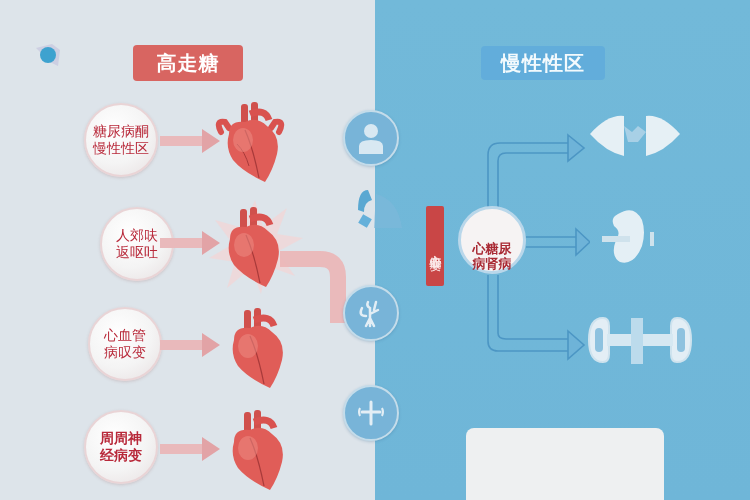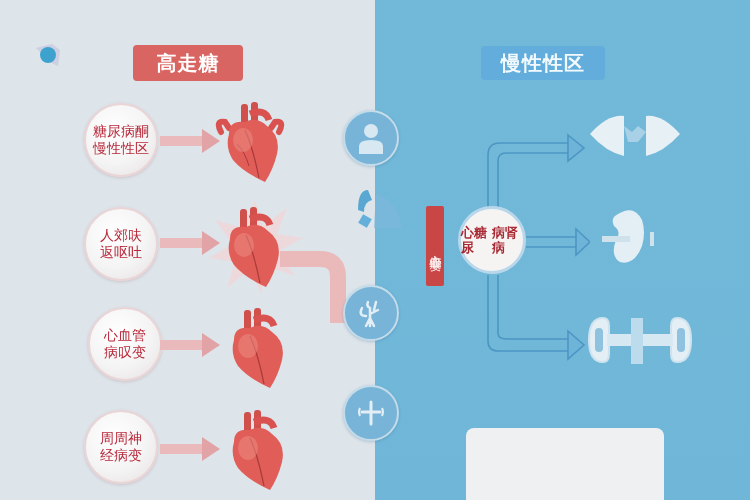--- a/index.html
+++ b/index.html
@@ -13,21 +13,21 @@
   .header-right { position: absolute; left: 481px; top: 46px; width: 124px; height: 34px; background: #62addb; border-radius: 4px; color: #f3fafd; font-size: 20px; font-weight: bold; display: flex; align-items: center; justify-content: center; letter-spacing: 1px; }
 
   .cause-circle { position: absolute; width: 74px; height: 74px; border-radius: 50%; background: radial-gradient(circle at 40% 35%, #ffffff 0%, #f4f4f4 55%, #e7dfe0 100%); border: 2px solid #e9d4d6; box-shadow: 0 1px 3px rgba(150,100,100,0.25); display: flex; align-items: center; justify-content: center; flex-direction: column; color: #b8293a; font-size: 14px; line-height: 17px; text-align: center; }
   .arrow-pink { position: absolute; width: 62px; height: 26px; }
   .heart { position: absolute; width: 70px; height: 84px; }
 
   .icon-circle { position: absolute; width: 56px; height: 56px; border-radius: 50%; background: #78b4d8; border: 2px solid #c4dcea; box-shadow: 0 1px 3px rgba(60,110,150,0.3); display: flex; align-items: center; justify-content: center; }
 
   .vert-label { position: absolute; left: 426px; top: 206px; width: 18px; height: 80px; background: #c94646; color: #fbeaea; font-size: 12px; line-height: 15px; text-align: center; border-radius: 2px; padding-top: 2px; writing-mode: vertical-rl; letter-spacing: 1px; display: flex; align-items: center; justify-content: center; }
 
-  .center-circle { position: absolute; left: 458px; top: 206px; width: 68px; height: 68px; border-radius: 50%; background: #f6f3f3; border: 3px solid #b9d7ea; display: flex; flex-direction: row; align-items: center; justify-content: flex-start; color: #a92a34; font-size: 13px; line-height: 15px; font-weight: bold; }
+  .center-circle { position: absolute; left: 458px; top: 206px; width: 68px; height: 68px; border-radius: 50%; background: #f6f3f3; border: 3px solid #b9d7ea; display: flex; flex-direction: column; align-items: center; justify-content: flex-end; color: #a92a34; font-size: 13px; line-height: 15px; font-weight: bold; }
 
   .organ { position: absolute; }
   .summary-box { position: absolute; left: 466px; top: 428px; width: 198px; height: 80px; background: #eef0f1; border-radius: 8px; color: #1c1c1c; font-size: 20px; font-weight: bold; text-align: center; line-height: 25px; padding-top: 14px; }
 </style>
 </head>
 <body>
 
 <div class="left-bg"></div>
 <div class="right-bg"></div>
 
@@ -52,21 +52,21 @@
   <path d="M64 32 Q70 20 60 22 L56 28" stroke="#d9524f" stroke-width="6" fill="none" stroke-linecap="round"></path>
   <rect x="26" y="4" width="7" height="22" rx="3" fill="#d0504c"></rect>
   <rect x="36" y="2" width="7" height="22" rx="3" fill="#d0504c"></rect>
   <path d="M35 14 Q50 8 54 20" stroke="#d9524f" stroke-width="7" fill="none"></path>
   <path d="M14 34 Q14 20 30 22 Q42 16 52 26 Q66 36 62 54 Q58 70 50 82 Q28 72 18 60 Q10 48 14 34 Z" fill="#e05d58"></path>
   <path d="M30 30 Q38 48 44 78" stroke="#a83a3a" stroke-width="1.2" fill="none"></path>
   <path d="M22 44 Q30 52 34 66" stroke="#a83a3a" stroke-width="1" fill="none"></path>
   <ellipse cx="28" cy="40" rx="10" ry="12" fill="#ec8a83" opacity="0.55"></ellipse>
 </svg>
 
-<div class="cause-circle" style="left:84px;top:207px;">
+<div class="cause-circle" style="left:100px;top:207px;">
   <span>人郊呋</span>
   <span>返呕吐</span>
 </div>
 <svg class="arrow-pink" style="left:160px;top:230px;" viewBox="0 0 62 26">
   <rect x="0" y="8" width="44" height="10" fill="#e9b9bb"></rect>
   <polygon points="42,1 60,13 42,25" fill="#e2a3a6"></polygon>
 </svg>
 <svg style="position:absolute;left:205px;top:198px;width:100px;height:100px;" viewBox="0 0 100 100">
   <polygon points="50,2 58,28 82,10 72,36 98,40 72,54 90,78 62,68 56,96 46,70 22,90 30,64 4,60 28,46 10,22 38,30" fill="#f0d7d8" opacity="0.85"></polygon>
 </svg>
@@ -92,21 +92,21 @@
 </svg>
 <svg class="heart" style="left:222px;top:306px;" viewBox="0 0 70 84">
   <rect x="22" y="4" width="7" height="22" rx="3" fill="#d0504c"></rect>
   <rect x="32" y="2" width="7" height="22" rx="3" fill="#d0504c"></rect>
   <path d="M32 14 Q48 8 52 20" stroke="#d9524f" stroke-width="7" fill="none"></path>
   <path d="M12 34 Q12 20 28 22 Q40 16 50 26 Q64 36 60 54 Q56 70 48 82 Q26 72 16 60 Q8 48 12 34 Z" fill="#e05d58"></path>
   <path d="M28 30 Q36 48 42 78" stroke="#a83a3a" stroke-width="1.2" fill="none"></path>
   <ellipse cx="26" cy="40" rx="10" ry="12" fill="#ec8a83" opacity="0.55"></ellipse>
 </svg>
 
-<div class="cause-circle" style="left:84px;top:410px;">
+<div class="cause-circle" style="left:84px;top:410px;font-weight:bold;">
   <span>周周神</span>
   <span>经病变</span>
 </div>
 <svg class="arrow-pink" style="left:160px;top:436px;" viewBox="0 0 62 26">
   <rect x="0" y="8" width="44" height="10" fill="#e9b9bb"></rect>
   <polygon points="42,1 60,13 42,25" fill="#e2a3a6"></polygon>
 </svg>
 <svg class="heart" style="left:222px;top:408px;" viewBox="0 0 70 84">
   <rect x="22" y="4" width="7" height="22" rx="3" fill="#d0504c"></rect>
   <rect x="32" y="2" width="7" height="22" rx="3" fill="#d0504c"></rect>

